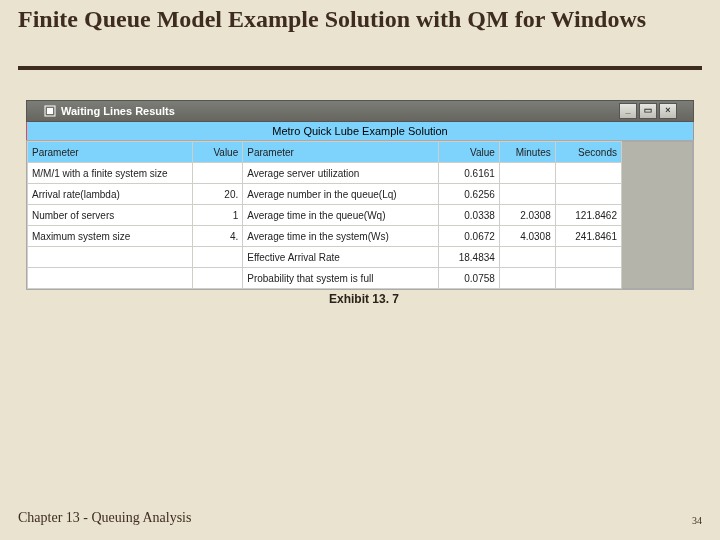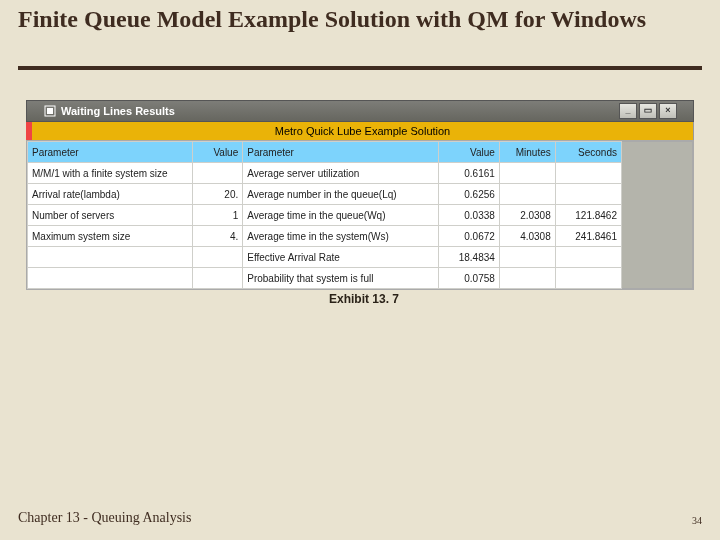--- a/index.html
+++ b/index.html
@@ -100,23 +100,23 @@
     border: 1px solid #555;
     font-size: 9px;
     line-height: 12px;
     text-align: center;
     color: #333;
   }
   .sub-title {
     font-size: 11px;
     text-align: center;
     padding: 3px 0;
-    border-left: 6px solid #ef4444;
+    border-left: 1px solid #ef4444;
     border-right: 1px solid #999;
-    background: #eab308;
+    background: #7dd3fc;
   }
   .grid-wrap {
     display: flex;
     border: 1px solid #aaa;
     background: #fff;
   }
   .grid {
     flex: 1;
     font-size: 10px;
     color: #222;

